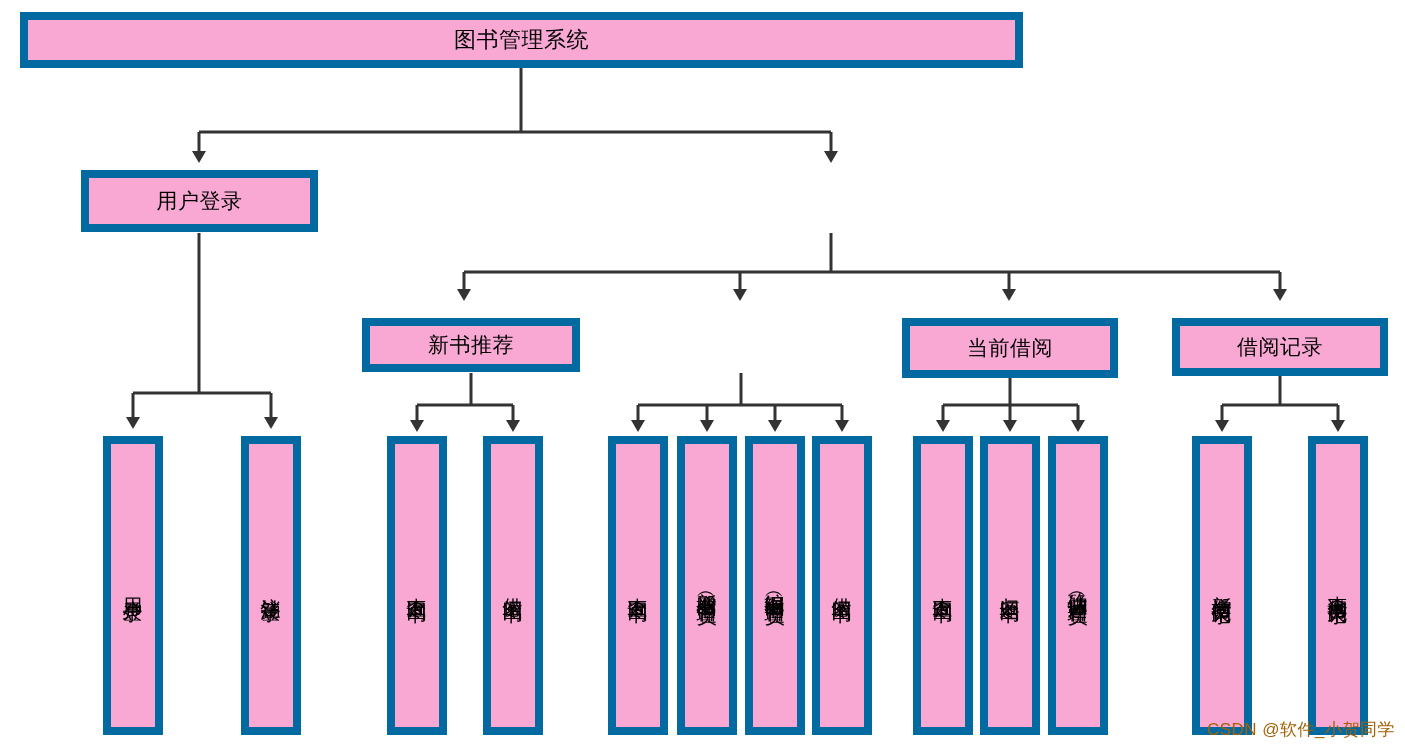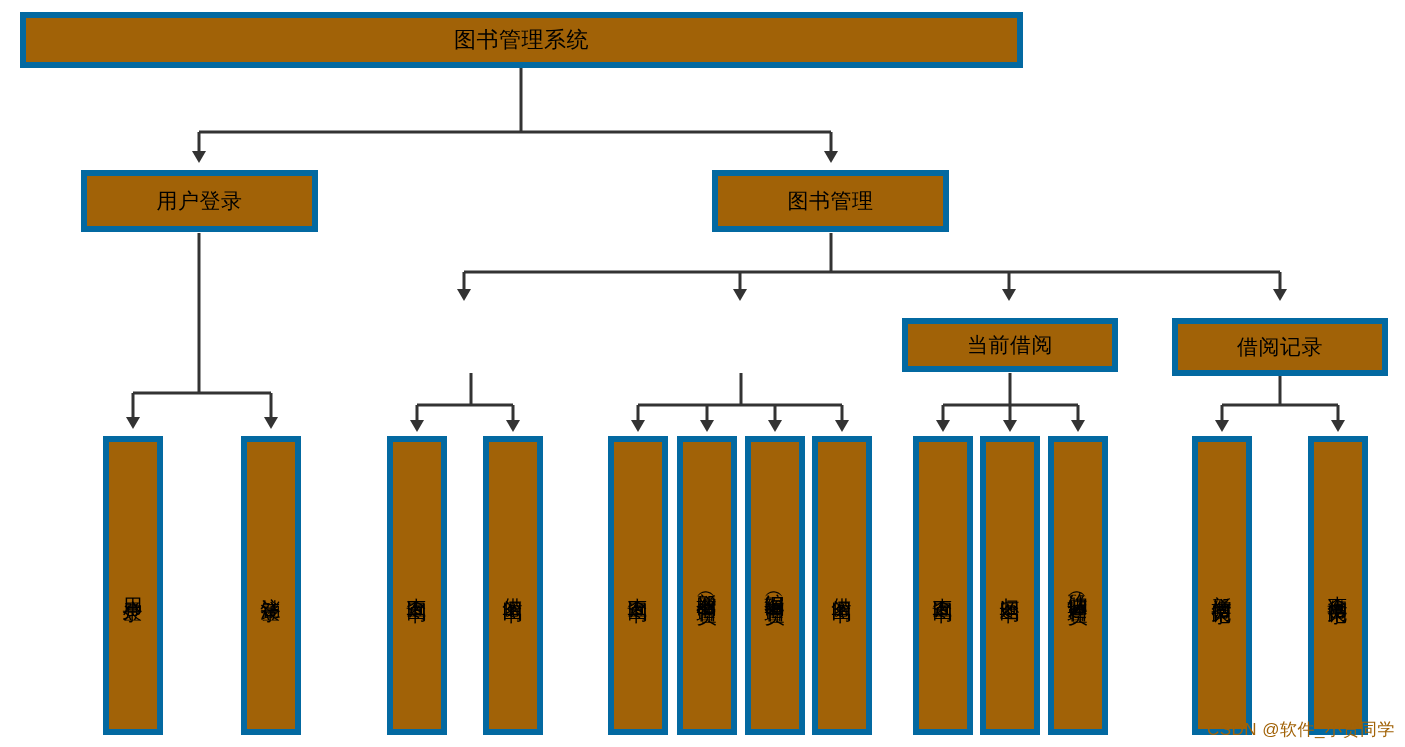--- a/index.html
+++ b/index.html
@@ -22,22 +22,22 @@
     position: absolute;
     left: 0;
     top: 0;
     width: 1405px;
     height: 747px;
     pointer-events: none;
   }
   .node {
     position: absolute;
     box-sizing: border-box;
-    background: #a16207;
-    border: 6px solid #0369a1;
+    background: #f9a8d4;
+    border: 8px solid #0369a1;
     display: flex;
     align-items: center;
     justify-content: center;
     color: #000000;
     z-index: 2;
   }
   .node .lbl {
     line-height: 1.18;
     text-align: center;
     white-space: nowrap;
@@ -130,27 +130,27 @@
   </svg>
 
   <div class="node horiz root" style="left:20px; top:12px; width:1003px; height:56px;">
     <span class="lbl">图书管理系统</span>
   </div>
 
   <div class="node horiz" style="left:81px; top:170px; width:237px; height:62px;">
     <span class="lbl">用户登录</span>
   </div>
 
-  <div class="node horiz" style="left:712px; top:170px; width:237px; height:62px;">
-    <span class="lbl">图书管理</span>
-  </div>
-
-
-
-  <div class="node horiz" style="left:902px; top:318px; width:216px; height:54px;">
+
+  <div class="node horiz" style="left:362px; top:318px; width:218px; height:54px;">
+    <span class="lbl">新书推荐</span>
+  </div>
+
+
+  <div class="node horiz" style="left:902px; top:318px; width:216px; height:60px;">
     <span class="lbl">当前借阅</span>
   </div>
 
   <div class="node horiz" style="left:1172px; top:318px; width:216px; height:58px;">
     <span class="lbl">借阅记录</span>
   </div>
 
   <div class="node vert" style="left:103px; top:436px; width:60px; height:299px;">
     <span class="lbl">用户登录</span>
   </div>

